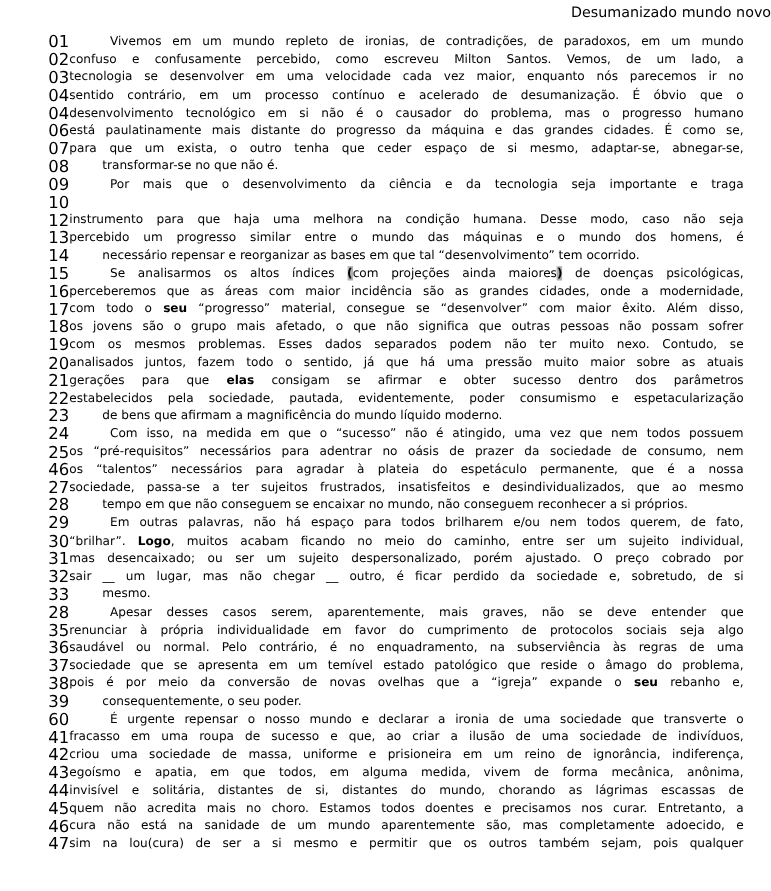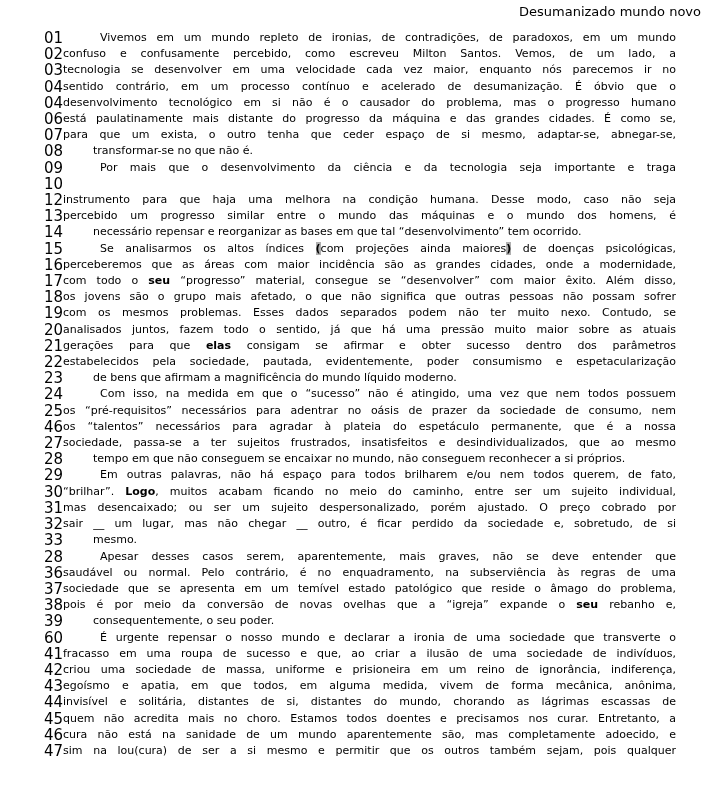--- a/index.html
+++ b/index.html
@@ -175,20 +175,24 @@
       </div>
       <div class="row">
         <span class="num">33</span>
         <div class="txt end"><span>mesmo.</span></div>
       </div>
       <div class="row">
         <span class="num">28</span>
         <div class="txt indent"><span>Apesar desses casos serem, aparentemente, mais graves, não se deve entender que</span></div>
       </div>
       <div class="row">
+        <span class="num">35</span>
+        <div class="txt"><span>renunciar à própria individualidade em favor do cumprimento de protocolos sociais seja algo</span></div>
+      </div>
+      <div class="row">
         <span class="num">36</span>
         <div class="txt"><span>saudável ou normal. Pelo contrário, é no enquadramento, na subserviência às regras de uma</span></div>
       </div>
       <div class="row">
         <span class="num">37</span>
         <div class="txt"><span>sociedade que se apresenta em um temível estado patológico que reside o âmago do problema,</span></div>
       </div>
       <div class="row">
         <span class="num">38</span>
         <div class="txt"><span>pois é por meio da conversão de novas ovelhas que a “igreja” expande o </span><span class="b">seu</span><span> rebanho e,</span></div>

